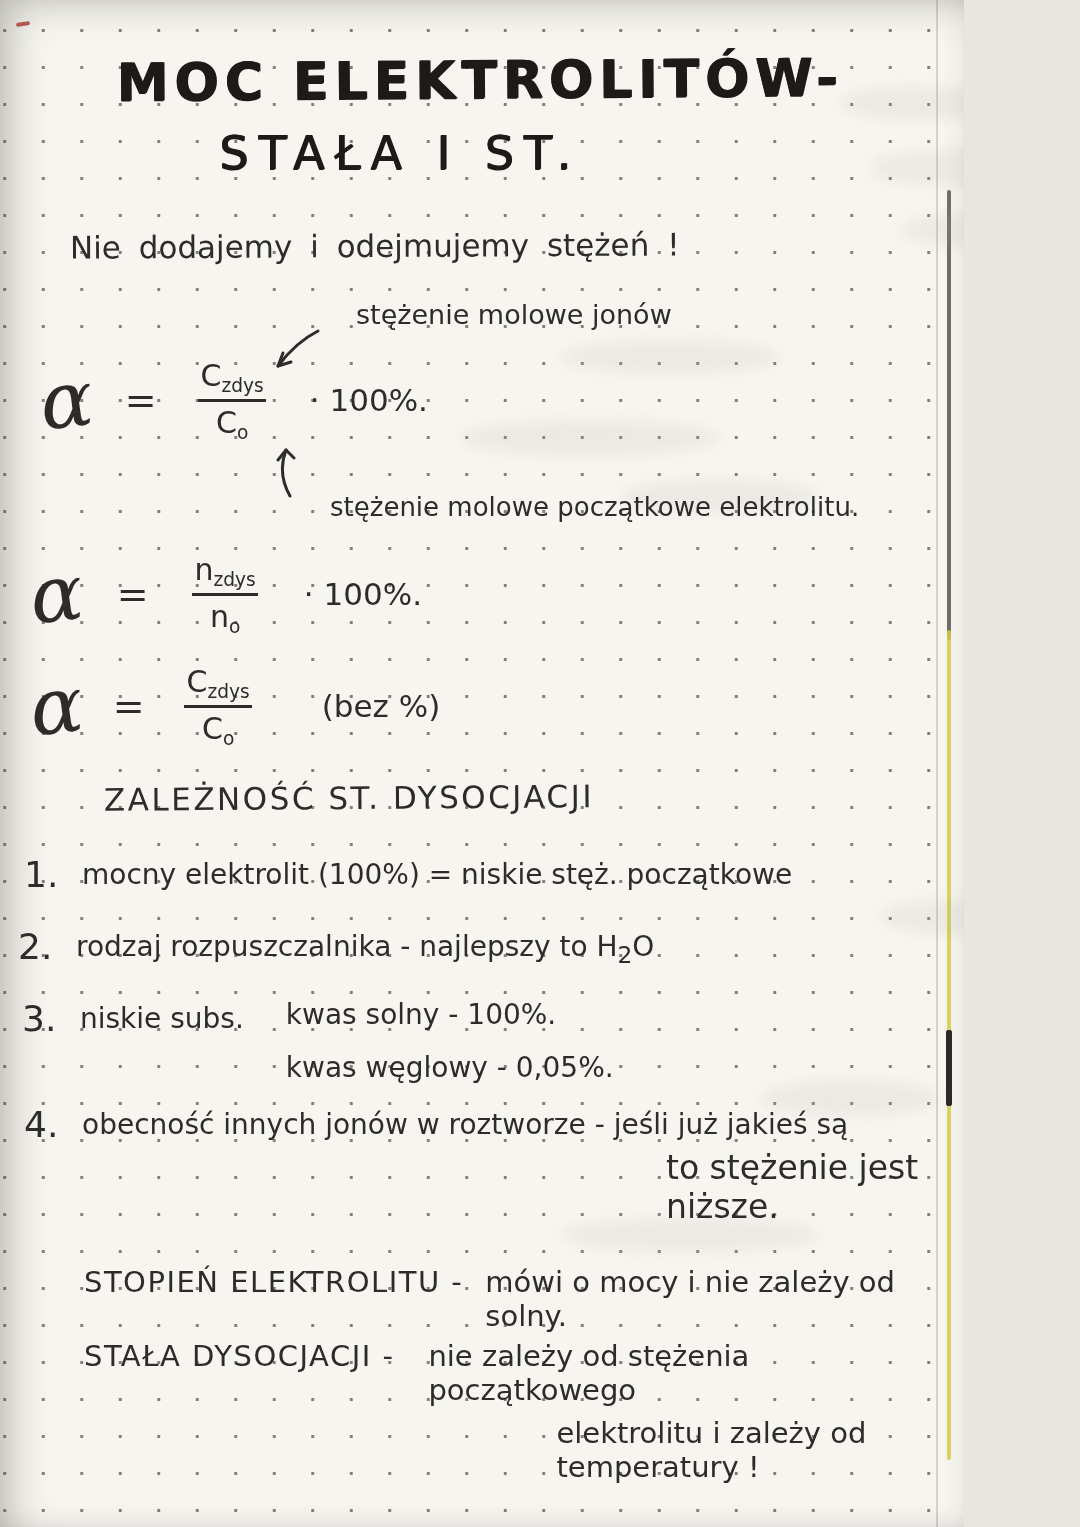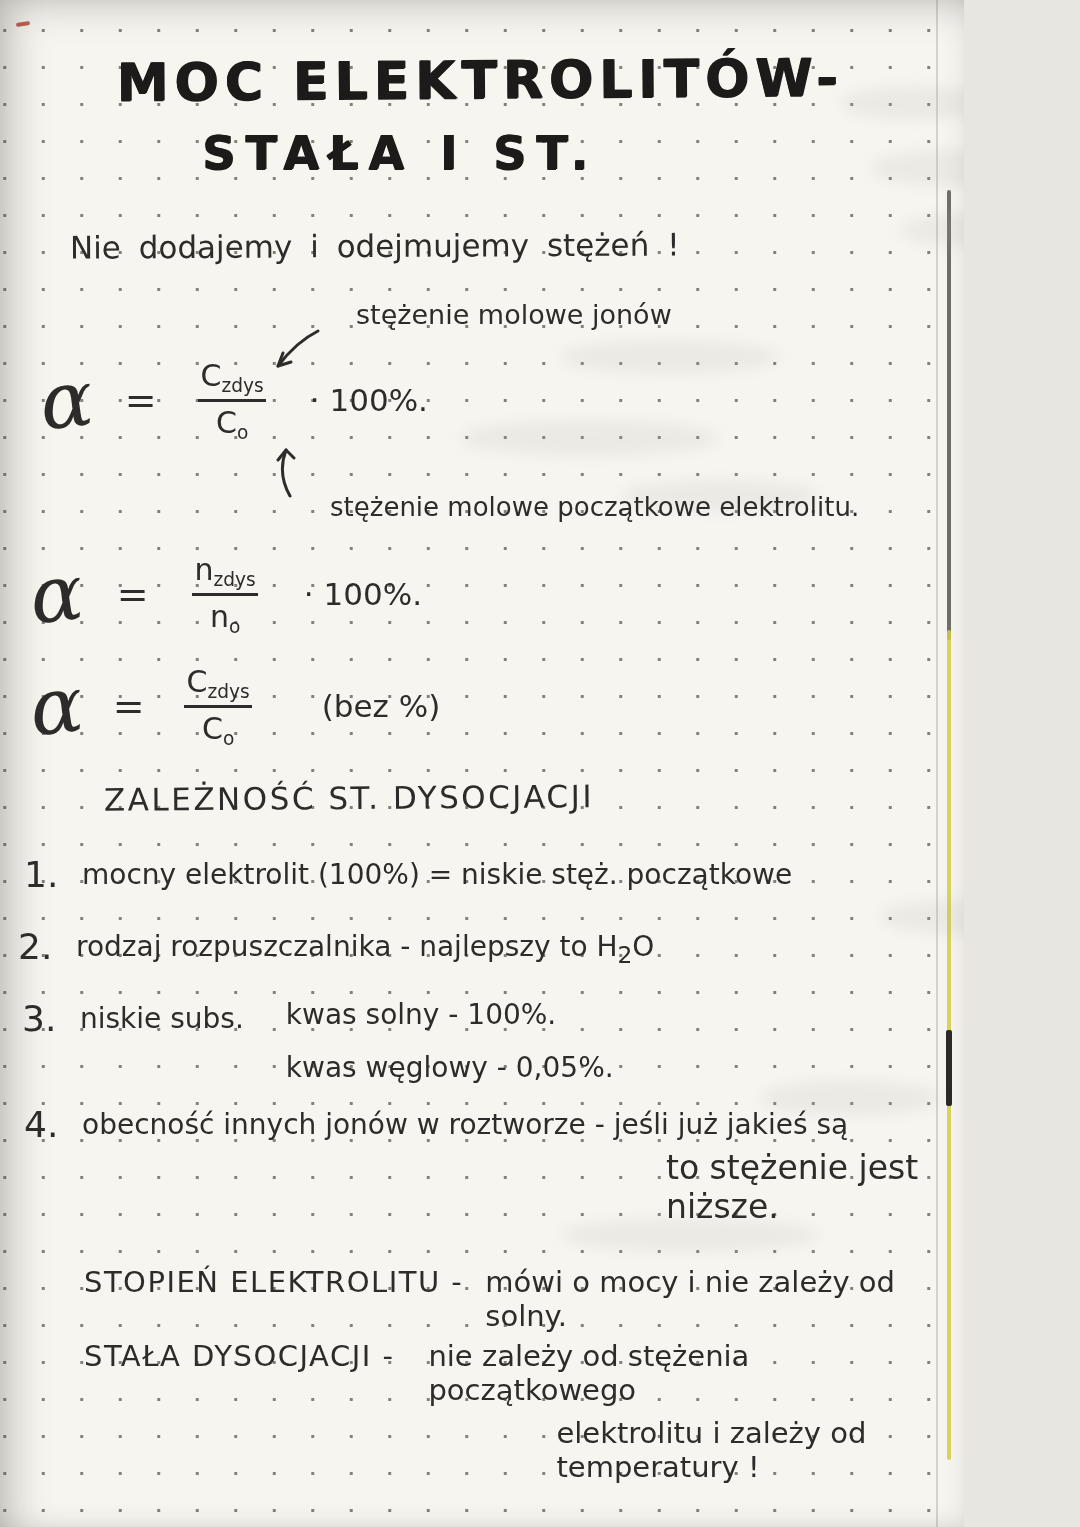--- a/index.html
+++ b/index.html
@@ -25,21 +25,21 @@
   .abs { position:absolute; }
 
   .title1 {
     top:50px; left:100px; width:760px; text-align:center;
     font-size:52px; font-weight:bold; letter-spacing:6px;
     color:#1d1b19; text-shadow: 1.2px 0 0 #1d1b19, 0 1px 0 #1d1b19;
     transform:rotate(-0.4deg);
   }
   .title2 {
     top:126px; left:120px; width:560px; text-align:center;
-    font-size:46px; font-weight:bold; letter-spacing:10px;
+    font-size:46px; font-weight:normal; letter-spacing:10px;
     color:#1d1b19; text-shadow: 1.2px 0 0 #1d1b19, 0 1px 0 #1d1b19;
   }
   .intro { top:228px; left:70px; font-size:31px; word-spacing:8px; transform:rotate(-0.3deg); }
 
   .ann-top { top:299px; left:356px; font-size:27px; }
   .ann-bottom { top:492px; left:330px; font-size:26px;text-align:right; }
 
   .formula { position:absolute; display:flex; align-items:center; }
   .alpha { font-family:"DejaVu Serif", serif; font-style:italic; font-size:78px; line-height:1; transform:rotate(-6deg); }
   .eq { font-size:38px; padding:0 4px; }

